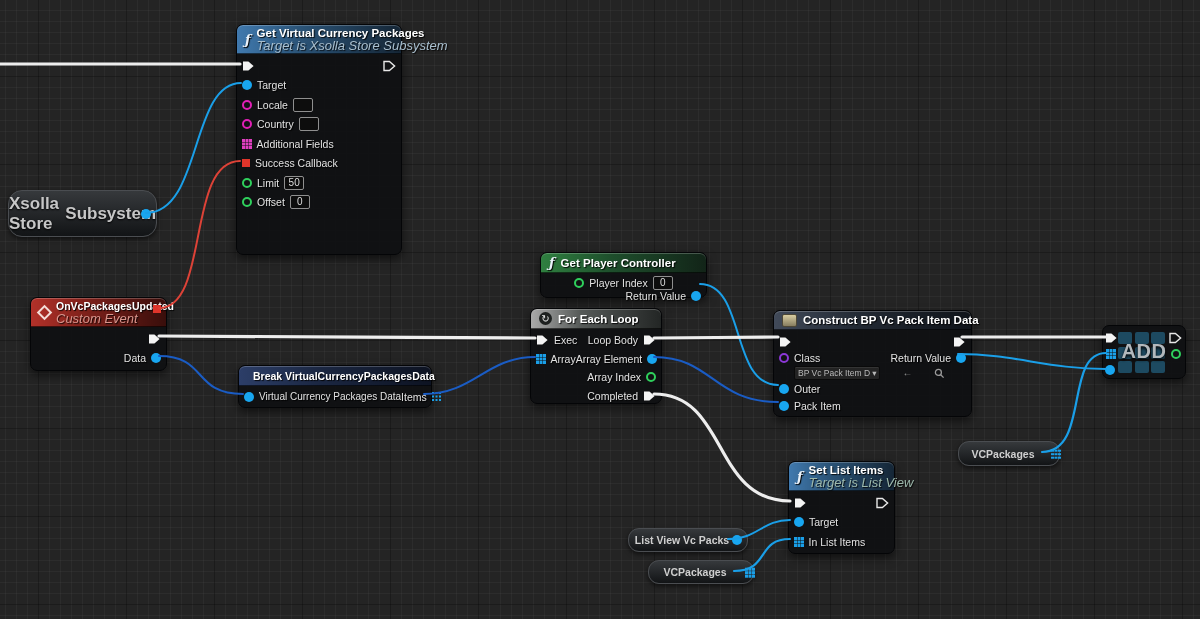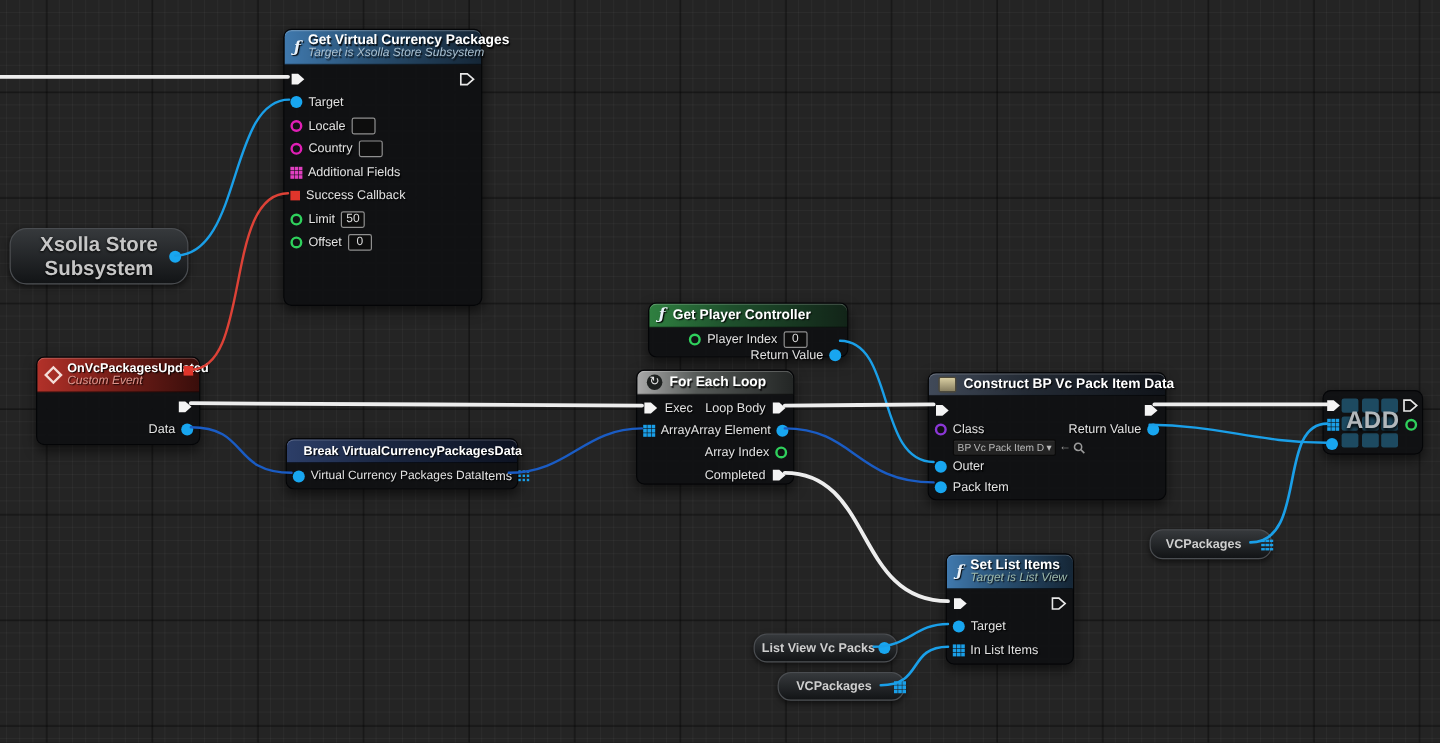--- a/index.html
+++ b/index.html
@@ -11,21 +11,21 @@
       linear-gradient(to bottom, rgba(255,255,255,.035) 1px, transparent 1px);
     background-size:88px 88px,88px 88px,11px 11px,11px 11px;
     background-position:38px 0,0 76px,5px 0,0 10px;
     font-family:"Liberation Sans",sans-serif; -webkit-font-smoothing:antialiased;}
   .n{position:absolute;background:rgba(16,17,19,.95);border:1px solid #040507;border-radius:7px;
      box-shadow:0 4px 10px rgba(0,0,0,.55);}
   .h{display:flex;align-items:center;gap:6px;padding:0 8px;border-radius:6px 6px 0 0;
      box-shadow:inset 0 1px 0 rgba(255,255,255,.22);border-bottom:1px solid rgba(0,0,0,.6);}
   .h.two{height:28px}.h.one{height:19px}
   .t{font-size:11.5px;font-weight:bold;color:#fff;text-shadow:1px 1px 1px rgba(0,0,0,.9);white-space:nowrap;}
-  .s{font-size:10px;font-style:italic;color:#a9bfce;text-shadow:1px 1px 1px rgba(0,0,0,.8);white-space:nowrap;line-height:1;}
+  .s{font-size:13px;font-style:italic;color:#a9bfce;text-shadow:1px 1px 1px rgba(0,0,0,.8);white-space:nowrap;line-height:1;}
   .s.ev{color:#d9958d}.s.tl{color:#9cb8ab}
   .h-fn{background:linear-gradient(90deg,#4079ae 0%,#2b5478 38%,#152636 100%);}
   .h-pure{background:linear-gradient(90deg,#2f8040 0%,#1e4f2c 42%,#122418 100%);}
   .h-macro{background:linear-gradient(90deg,#a9a9a9 0%,#565a58 38%,#232625 100%);}
   .h-construct{background:linear-gradient(90deg,#414a59 0%,#232a34 42%,#10141a 100%);}
   .h-break{background:linear-gradient(90deg,#2c3e68 0%,#1b2742 42%,#0d1322 100%);}
   .h-event{background:linear-gradient(90deg,#b23129 0%,#7c201a 42%,#390e0b 100%);}
   .body{padding:2px 0 3px 0;}
   .r{display:flex;align-items:center;justify-content:space-between;height:19.5px;padding:0 5px;}
   .lp,.rp{display:flex;align-items:center;gap:5px;}
@@ -129,21 +129,21 @@
       <div class="r">
           <span class="lp">
             <span class="pc o" style="--c:#2fd05c"></span>
             <span class="lbl">Offset</span>
             <span class="vb">0</span>
           </span>
         </div>
     </div>
   </div>
 
-  <div class="pill" style="left:8px;top:190px;width:147px;height:45px;border-radius:14px;font-size:17px;color:#c6c6c6;text-shadow:0 1px 2px #000;flex-direction:column;line-height:1.15;">
+  <div class="pill" style="left:8px;top:190px;width:147px;height:45px;border-radius:14px;font-size:17px;color:#c6c6c6;text-shadow:0 1px 2px #000;flex-direction:row;line-height:1.15;">
     <span>Xsolla Store</span>
     <span>Subsystem</span>
     <span class="pinr pc f" style="--c:#18a6f0"></span>
   </div>
 
   <div class="n" style="left:30px;top:297px;width:135px;height:72px;">
     <div class="h h-event two" style="position:relative;padding-right:18px;">
       <span class="evico"></span>
       <div>
         <div class="t" style="font-size:10.5px">OnVcPackagesUpdated</div>
@@ -279,21 +279,21 @@
       <div class="r" style="height:14px;">
         <span class="lp">
             <span class="pc o" style="--c:#8b37d6"></span>
             <span class="lbl">Class</span>
           </span>
         <span class="rp">
             <span class="lbl">Return Value</span>
             <span class="pc f" style="--c:#18a6f0"></span>
           </span>
       </div>
-      <div class="r" style="height:16px;padding-left:20px;justify-content:flex-start;gap:2px;">
+      <div class="r" style="height:16px;padding-left:20px;justify-content:flex-start;gap:22px;">
         <span class="dd">
             <span>BP Vc Pack Item D</span>
             <span>▾</span>
           </span>
         <span class="gicon">←</span>
         <svg width="11" height="11" viewBox="0 0 11 11">
             <circle cx="4.4" cy="4.4" r="3" stroke="#9a9a9a" stroke-width="1.3" fill="none"></circle>
             <path d="M6.7 6.7 9.6 9.6" stroke="#9a9a9a" stroke-width="1.3"></path>
           </svg>
       </div>

